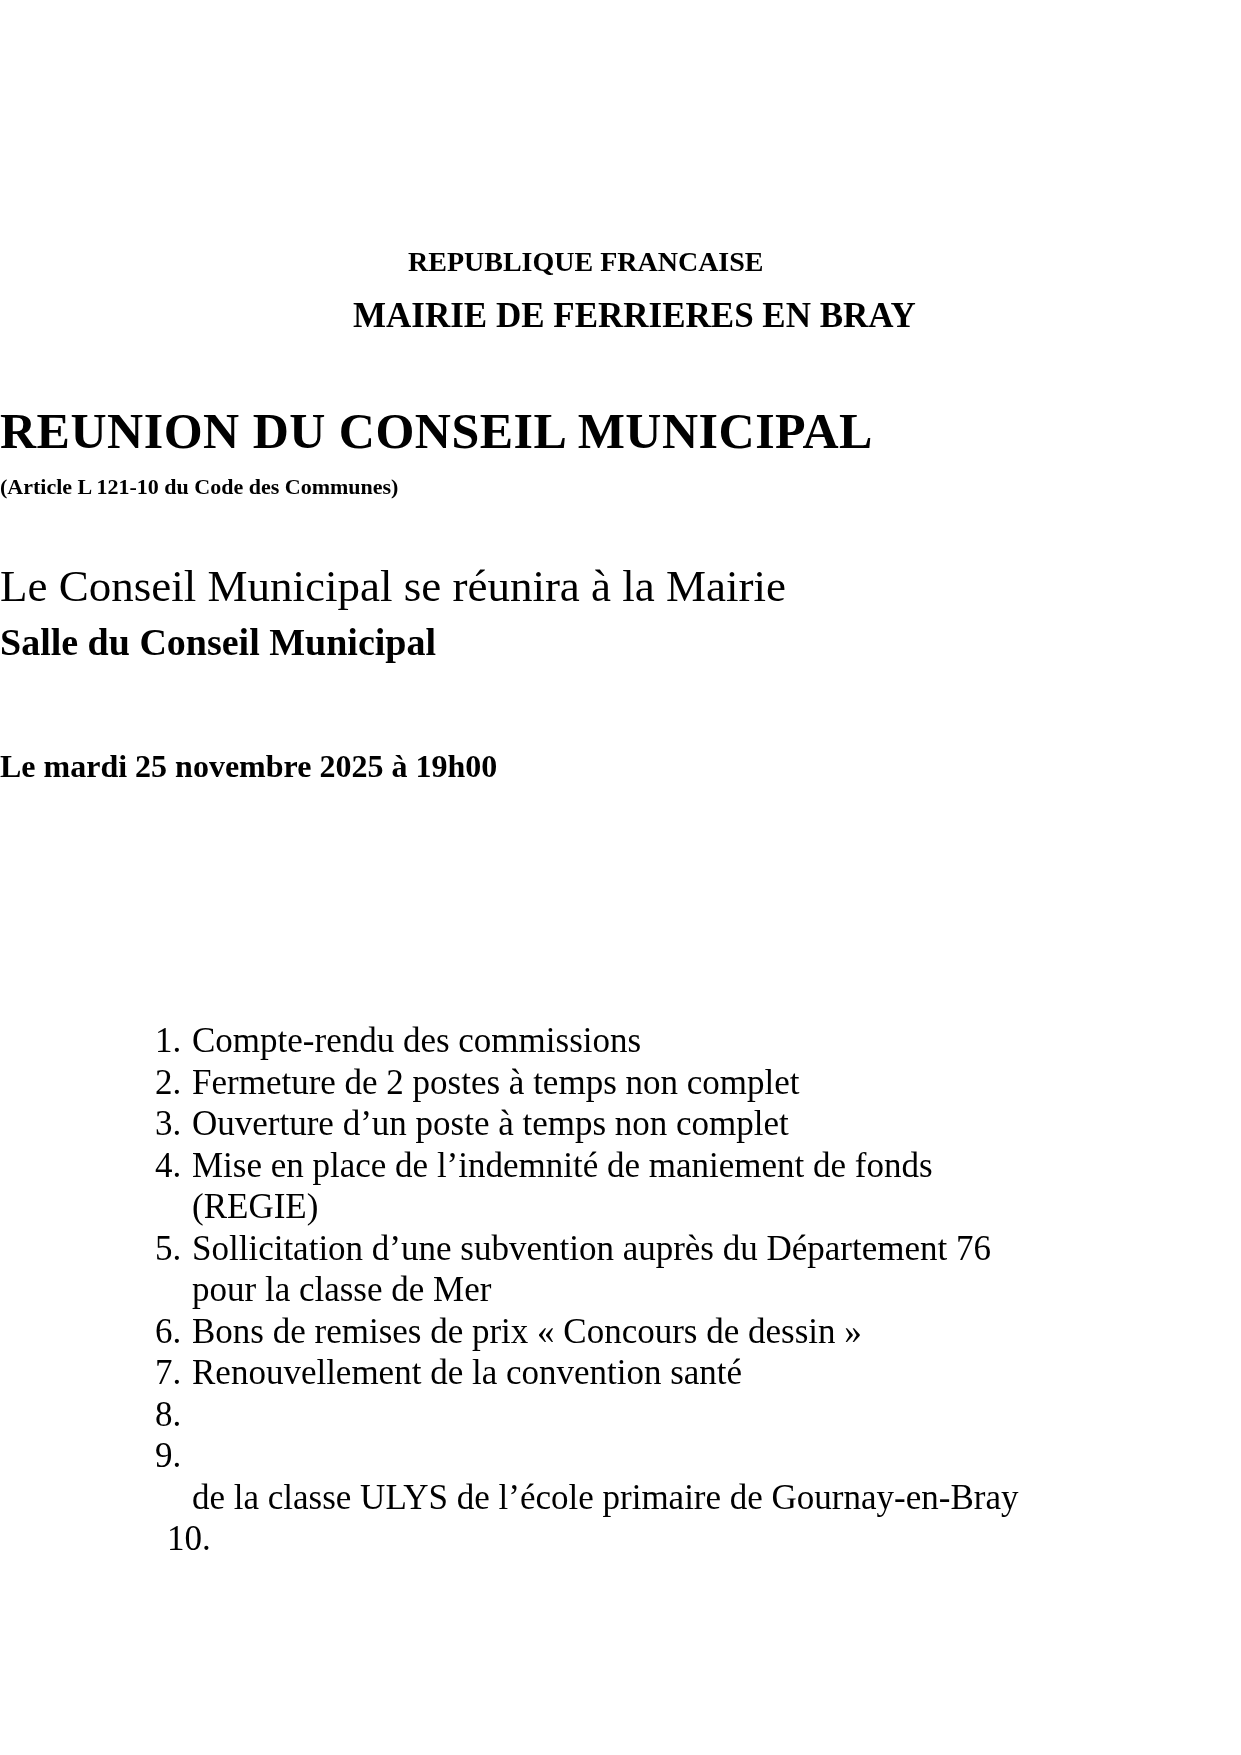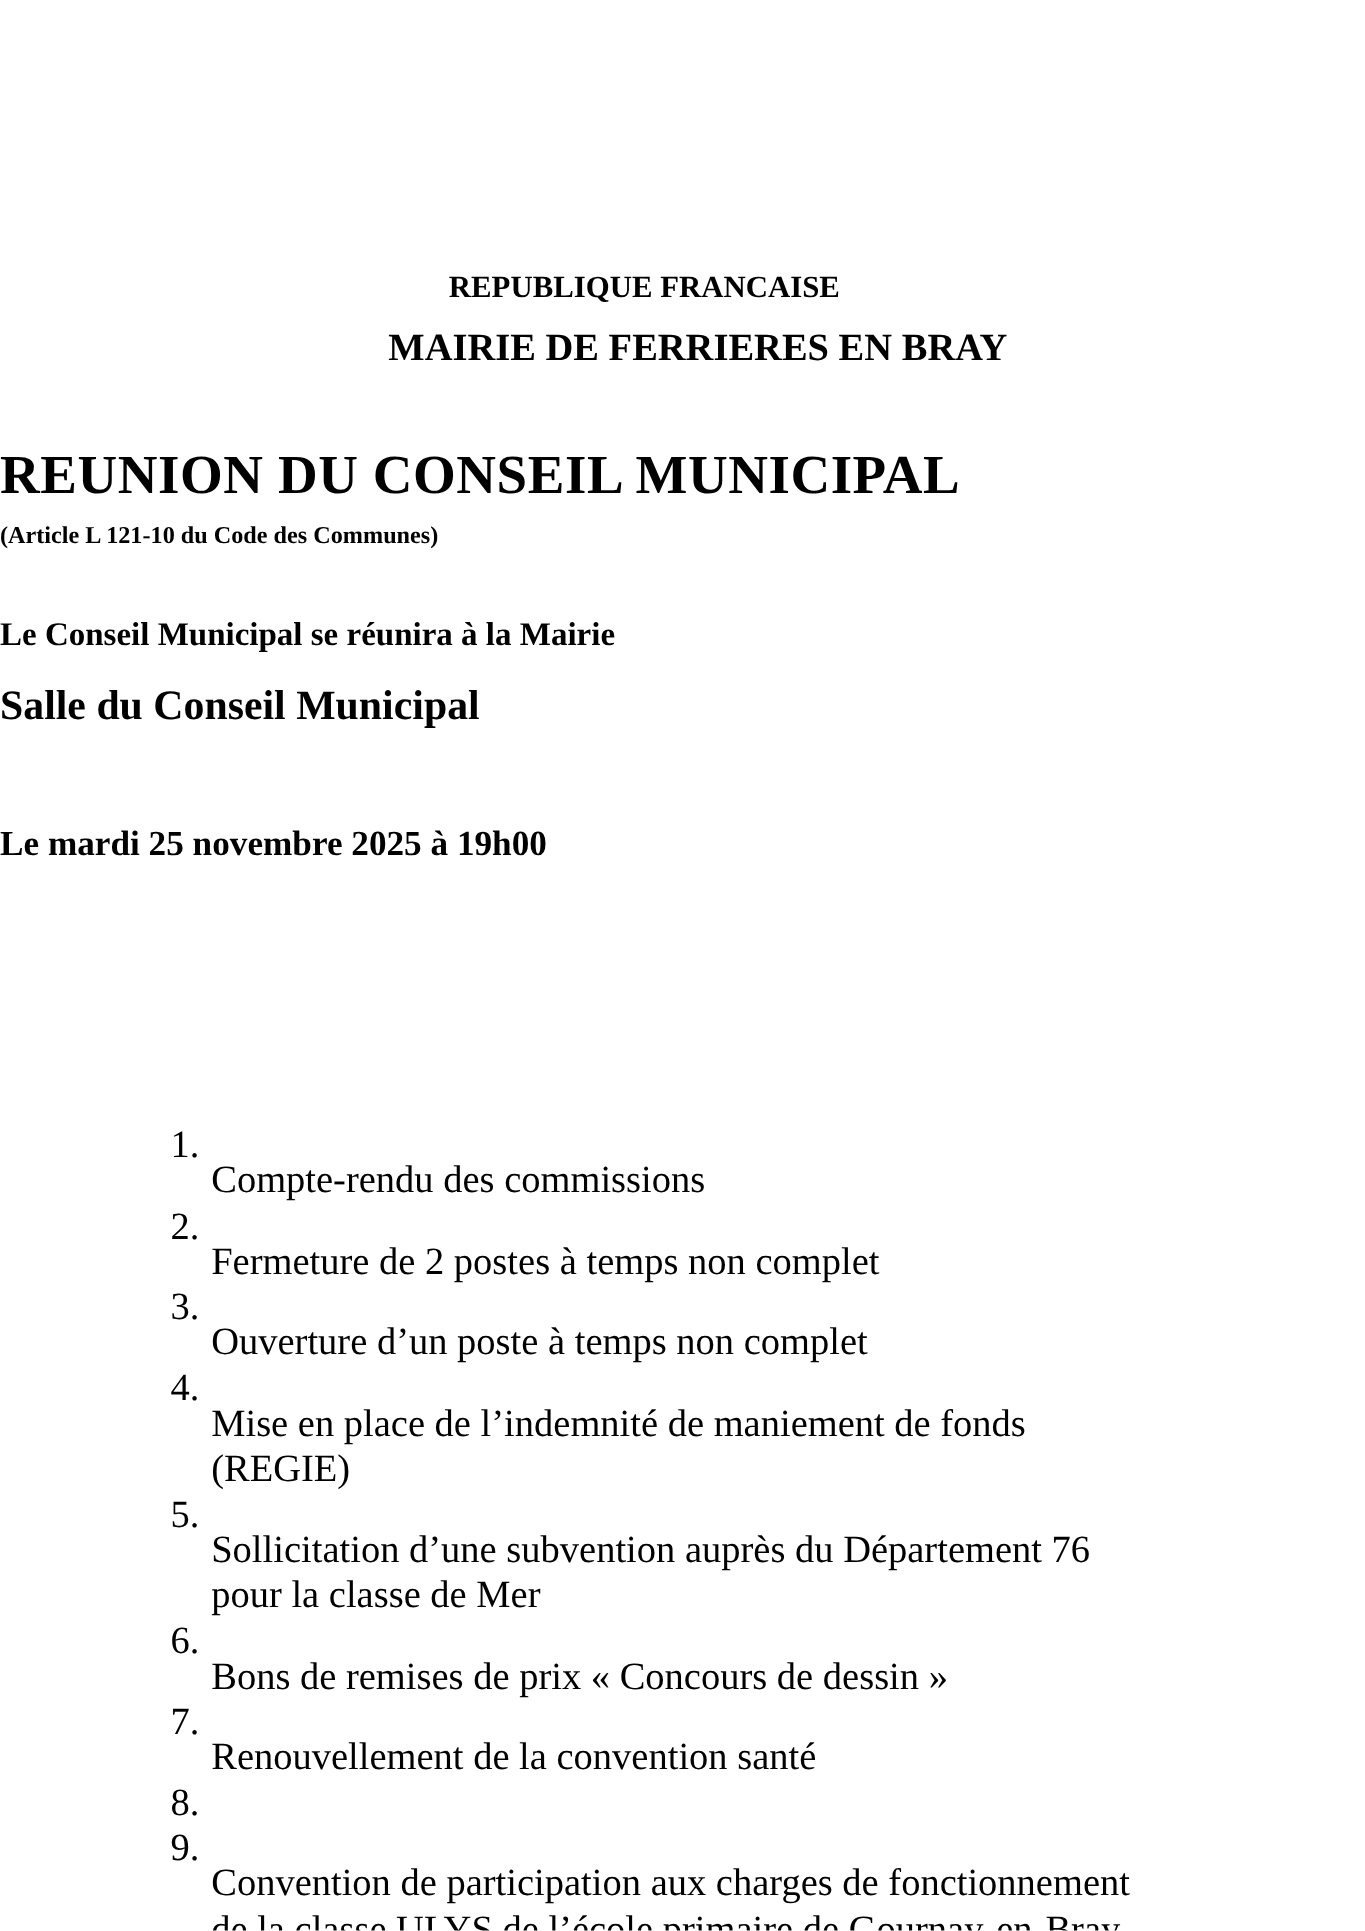--- a/index.html
+++ b/index.html
@@ -4,29 +4,29 @@
 <style>
   html, body { margin: 0; padding: 0; background: #ffffff; }
   body { width: 1241px; height: 1755px; position: relative; overflow: hidden; color: #000; font-family: "Liberation Serif", "DejaVu Serif", serif; }
   .page { position: absolute; left: 0; top: 0; width: 1156px; height: 1755px; background: #fff; }
   .abs { position: absolute; white-space: nowrap; }
   .center-line { position: absolute; left: 0; width: 1241px; text-align: left; white-space: nowrap; }
   .h-rep { top: 246px; left: 408px; font-size: 28px; font-weight: bold; }
   .h-mairie { top: 296px; left: 353px; font-size: 35px; font-weight: bold; }
   .h-title { top: 402px; font-size: 50px; font-weight: bold; letter-spacing: 0.5px; }
   .h-article { top: 474px; font-size: 22px; font-weight: bold; }
-  .h-conseil { top: 560px; font-size: 30px; font-weight: bold; }
+  .h-conseil { top: 560px; font-size: 45px; font-weight: normal; }
   .h-salle { top: 620px; font-size: 38px; font-weight: bold; }
   .h-date { top: 748px; font-size: 32px; font-weight: bold; }
   .h-ordre { top: 886px; font-size: 34px; font-weight: bold; text-decoration: underline; text-underline-offset: 6px; text-decoration-thickness: 2px; }
   .agenda { position: absolute; left: 155px; top: 1020px; width: 1000px; font-size: 35px; line-height: 41.5px; }
   .item { display: flex; }
   .num { width: 37px; flex: none; }
   .num.wide { width: 110px; margin-left: 12px; }
-  .txt { white-space: nowrap; margin-top: 32px; }
+  .txt { white-space: nowrap; }
   .cont { padding-left: 37px; white-space: nowrap; }
 </style>
 </head>
 <body>
 
 <div class="page">
 
   <div class="abs h-rep">REPUBLIQUE FRANCAISE</div>
   <div class="abs h-mairie">MAIRIE DE FERRIERES EN BRAY</div>
 
@@ -68,21 +68,20 @@
     </div>
     <div class="item">
       <span class="num">7.</span>
       <span class="txt">Renouvellement de la convention santé</span>
     </div>
     <div class="item">
       <span class="num">8.</span>
     </div>
     <div class="item">
       <span class="num">9.</span>
-      <span class="txt">Convention de participation aux charges de fonctionnement</span>
     </div>
     <div class="cont">de la classe ULYS de l’école primaire de Gournay-en-Bray</div>
     <div class="item">
       <span class="num wide">10.</span>
     </div>
   </div>
 
 </div>
 
 </body></html>

